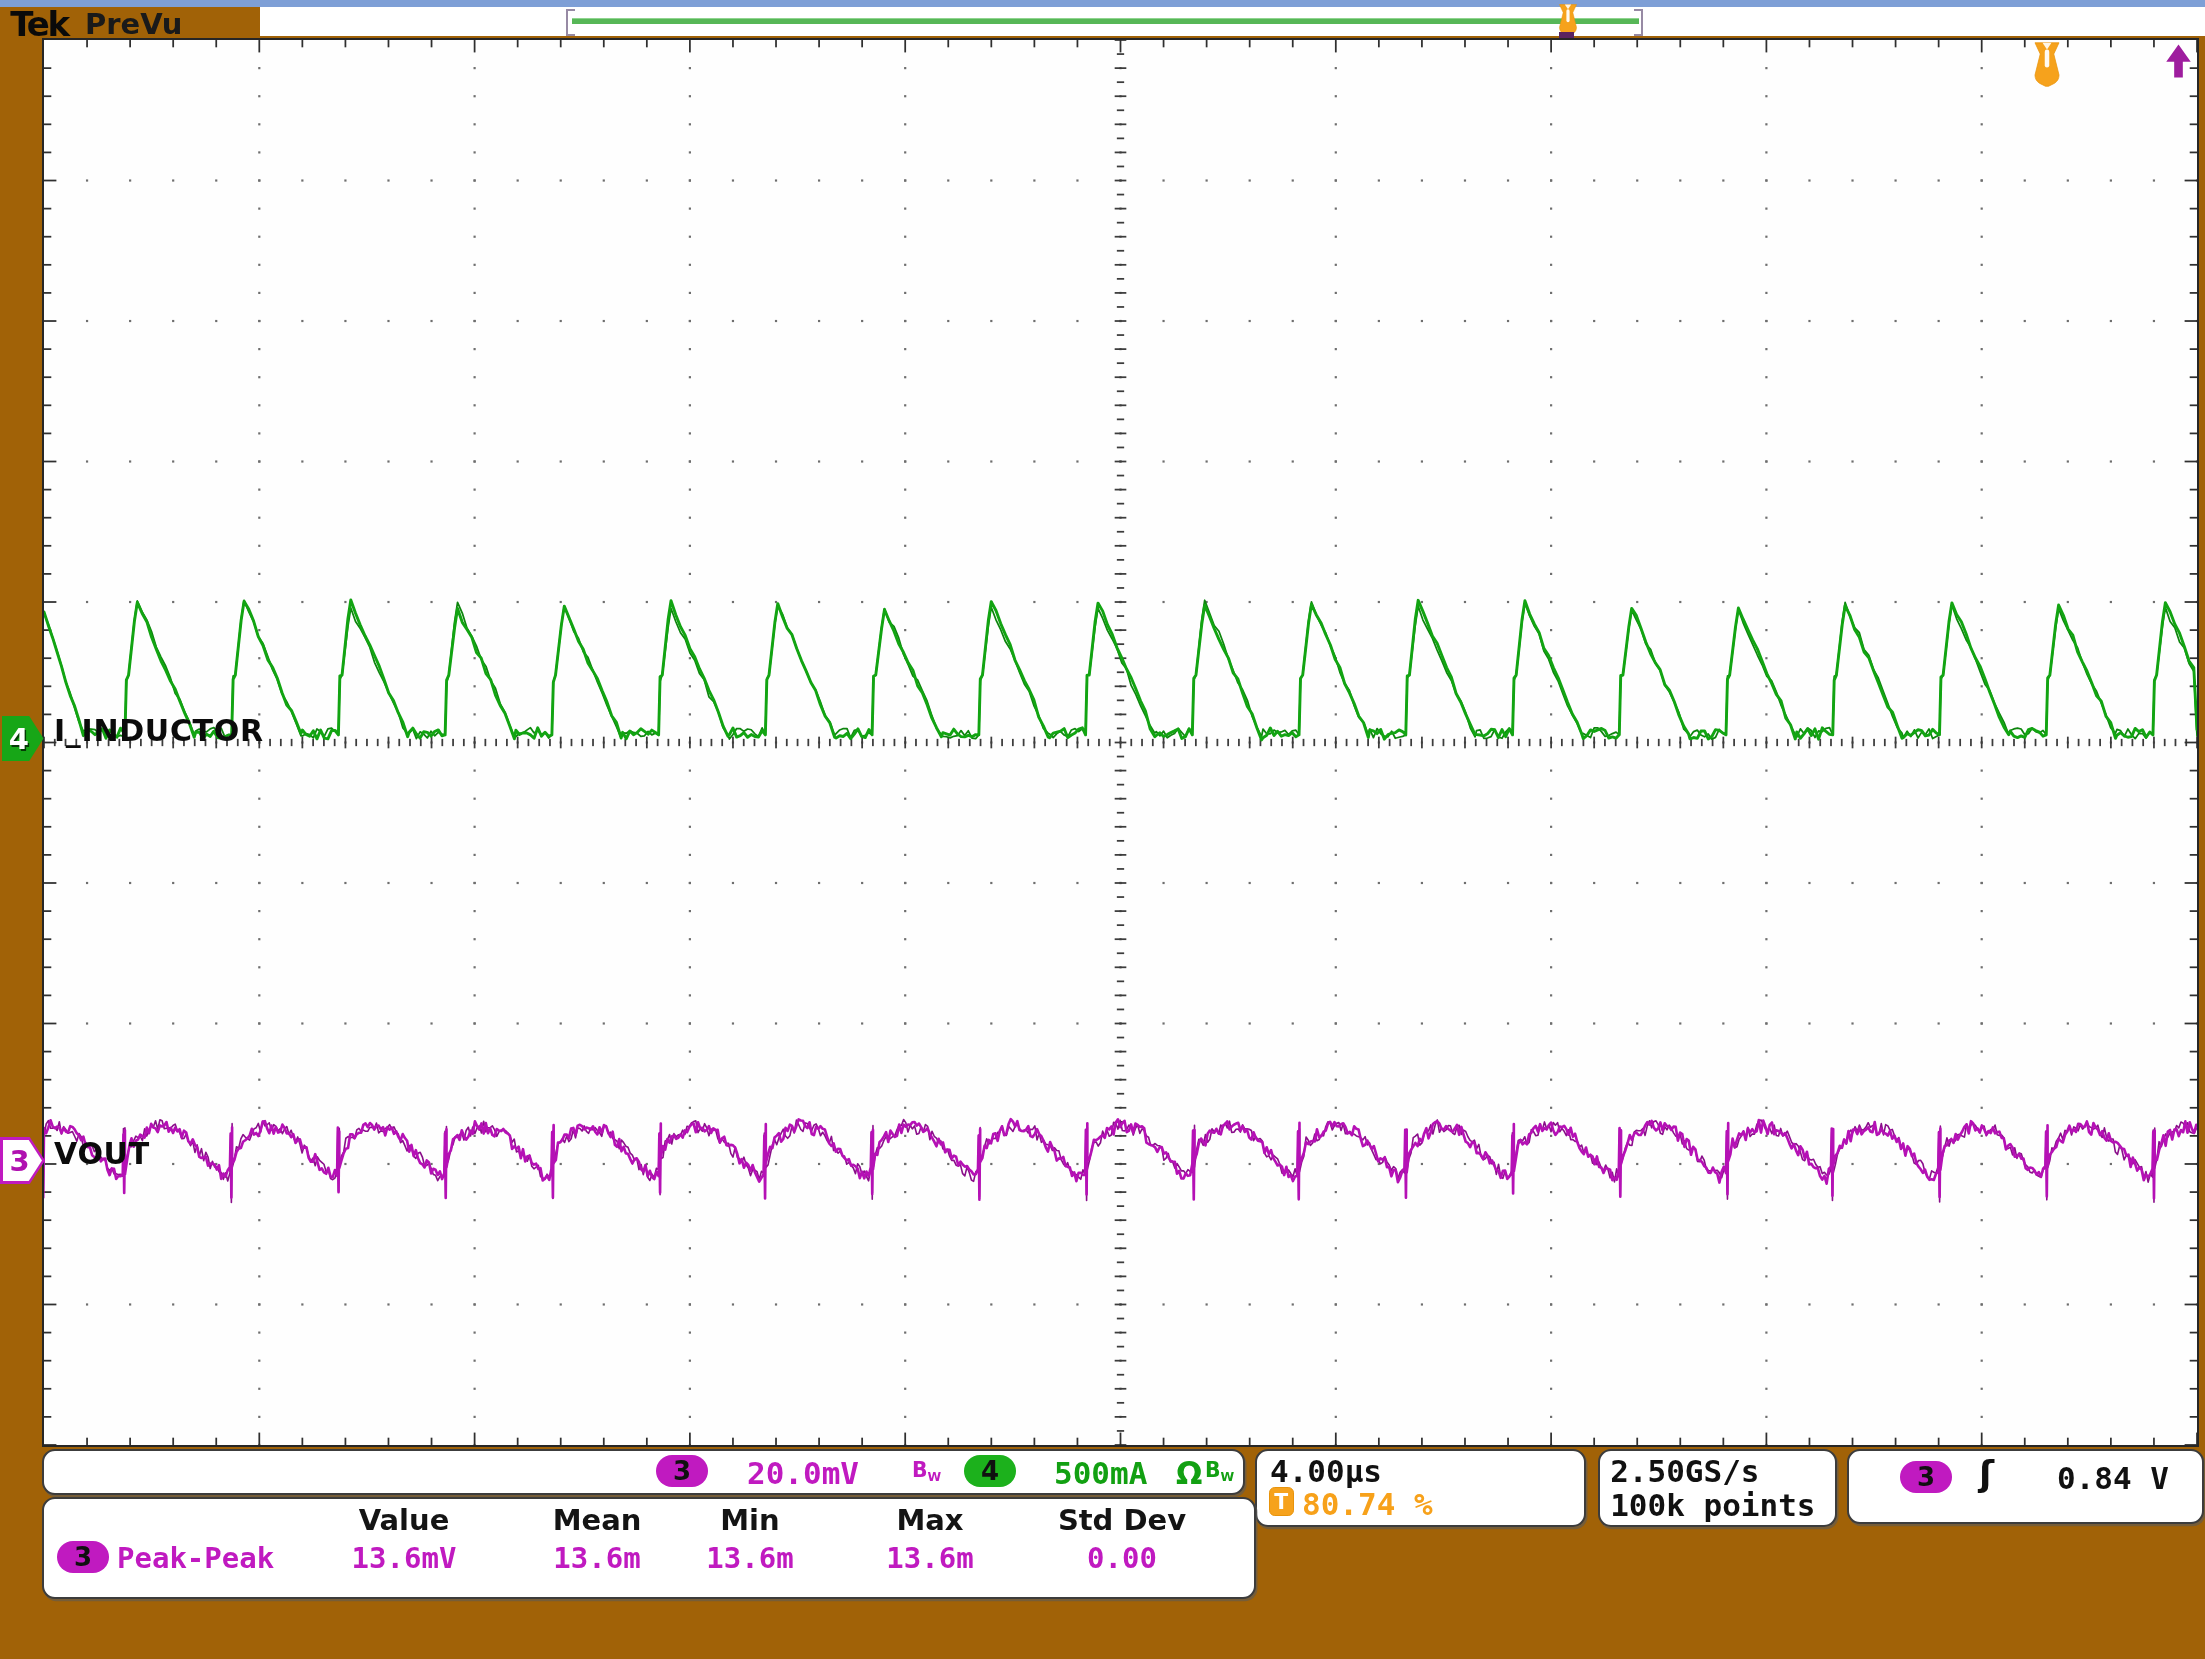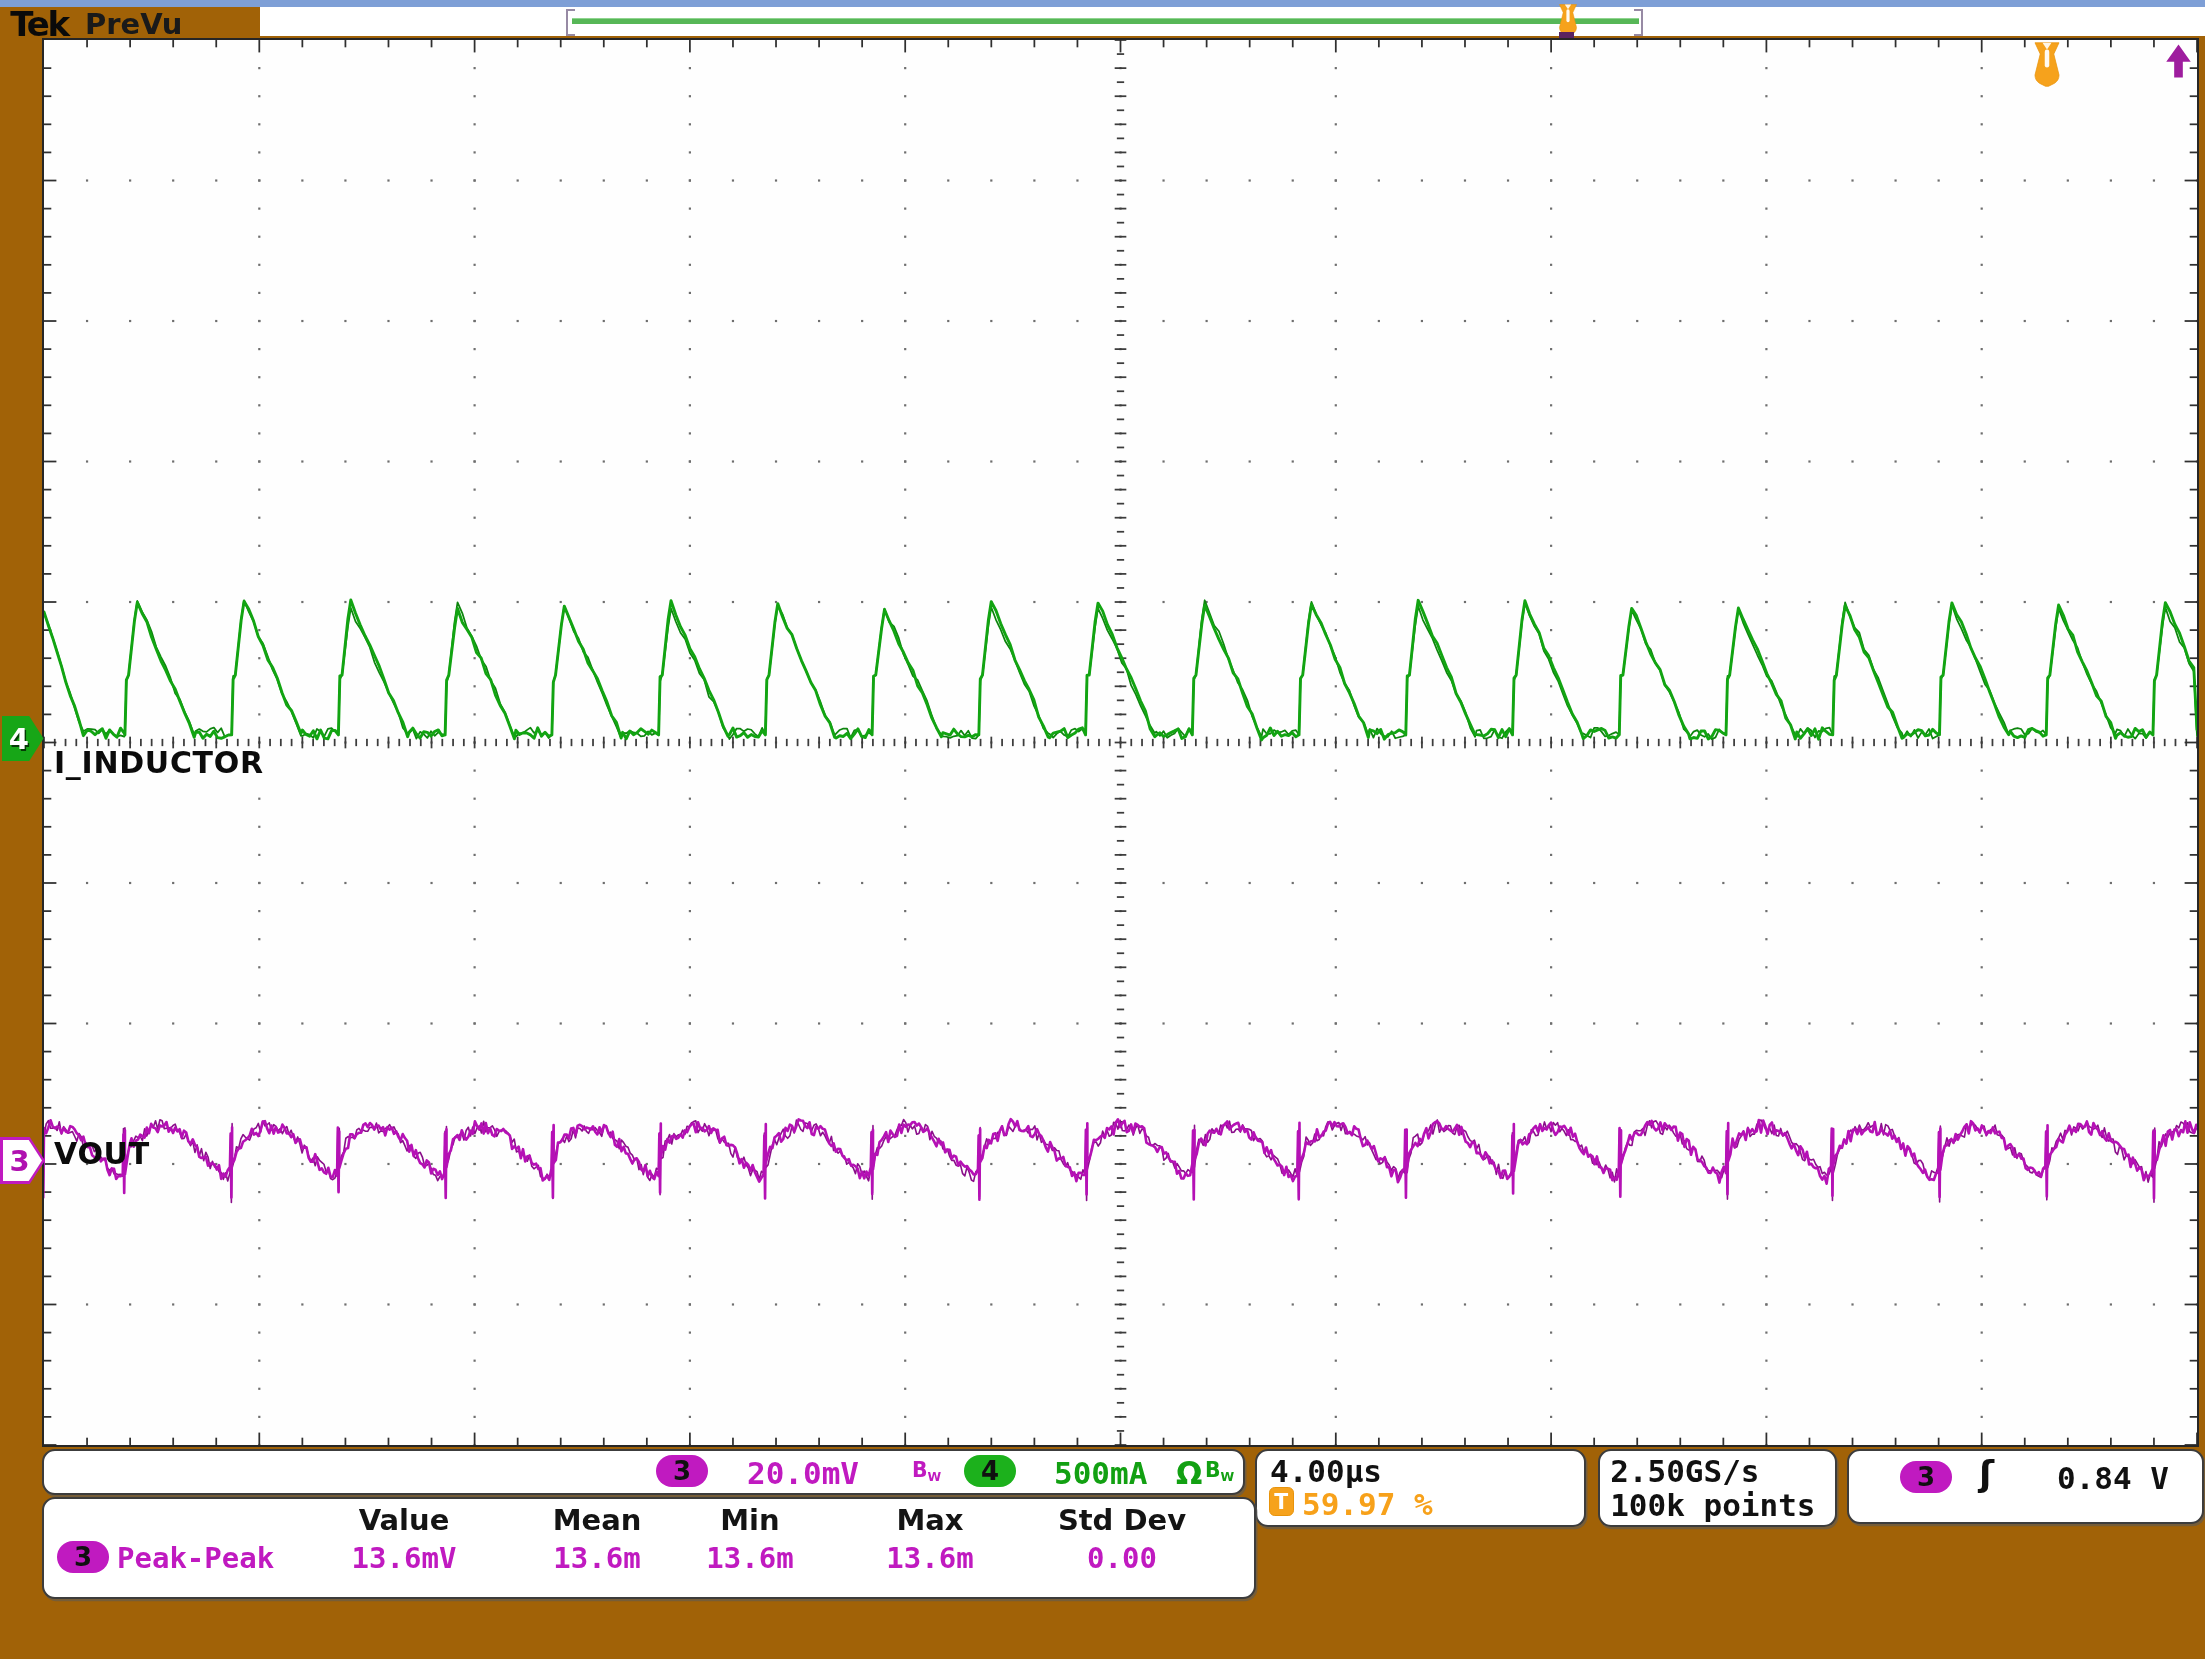--- a/index.html
+++ b/index.html
@@ -22,21 +22,21 @@
   
   .chmark{left:1.5px;width:42px;height:45px;display:flex;align-items:center;justify-content:center;
           clip-path:polygon(0 0,66% 0,100% 50%,66% 100%,0 100%);
           font-size:29px;font-weight:bold;padding-right:7.3px;box-sizing:border-box;}
   .chmark.ch4{top:716px;background:#17a617;color:#ffffff;text-shadow:1.5px 1.5px 0 #063a06;}
   .chmark3-wrap{left:0px;top:1137px;width:45px;height:47px;background:#c01ac0;
           clip-path:polygon(0 0,66% 0,100% 50%,66% 100%,0 100%);display:flex;align-items:center;justify-content:center;}
   .chmark3-inner{width:39px;height:41px;background:#ffffff;clip-path:polygon(0 0,66% 0,100% 50%,66% 100%,0 100%);
           display:flex;align-items:center;justify-content:center;font-size:29px;font-weight:bold;color:#b012b0;padding-right:5.8px;box-sizing:border-box;}
   .chlabel{font-size:30px;font-weight:bold;color:#0b0b0b;letter-spacing:0.7px;}
-  .lbl-ind{left:54px;top:713px;margin-top:32px;}
+  .lbl-ind{left:54px;top:713px;}
   .lbl-vout{left:54px;top:1136px;}
   
   .rbox{background:#ffffff;border:2.2px solid #3c3c3c;border-radius:13px;box-shadow:1.5px 2.2px 0 rgba(90,90,90,.6);}
   .box-ch{left:42px;top:1449px;width:1199px;height:42px;}
   .box-h{left:1255px;top:1449px;width:327px;height:74px;}
   .box-acq{left:1598px;top:1449px;width:235px;height:74px;}
   .box-trig{left:1847px;top:1449px;width:353px;height:71px;}
   .box-meas{left:42px;top:1497px;width:1210px;height:98px;}
   .box-date{left:1961px;top:1577px;width:238px;height:78px;}
   .badge{width:52px;height:32px;border-radius:16px;display:flex;align-items:center;justify-content:center;
@@ -1521,21 +1521,21 @@
     <span class="abs bw green" style="left:1161px;top:7.3px">
       <span>B</span><span class="sub">W</span>
     </span>
   </div>
 
   <div class="abs rbox box-h">
     <span class="abs scaletxt mono black" style="left:13px;top:1.5px">4.00µs</span>
     <div class="abs t-icon" style="left:11.7px;top:36px">
       <span>T</span>
     </div>
-    <span class="abs scaletxt mono orange" style="left:45px;top:35px">59.97 %</span>
+    <span class="abs scaletxt mono orange" style="left:45px;top:35px">80.74 %</span>
   </div>
 
   <div class="abs rbox box-acq">
     <span class="abs scaletxt mono black" style="left:10.2px;top:1.5px">2.50GS/s</span>
     <span class="abs scaletxt mono black" style="left:10.2px;top:36px">100k points</span>
   </div>
 
   <div class="abs rbox box-trig">
     <div class="abs badge m" style="left:51px;top:10.2px">
       <span>3</span>

